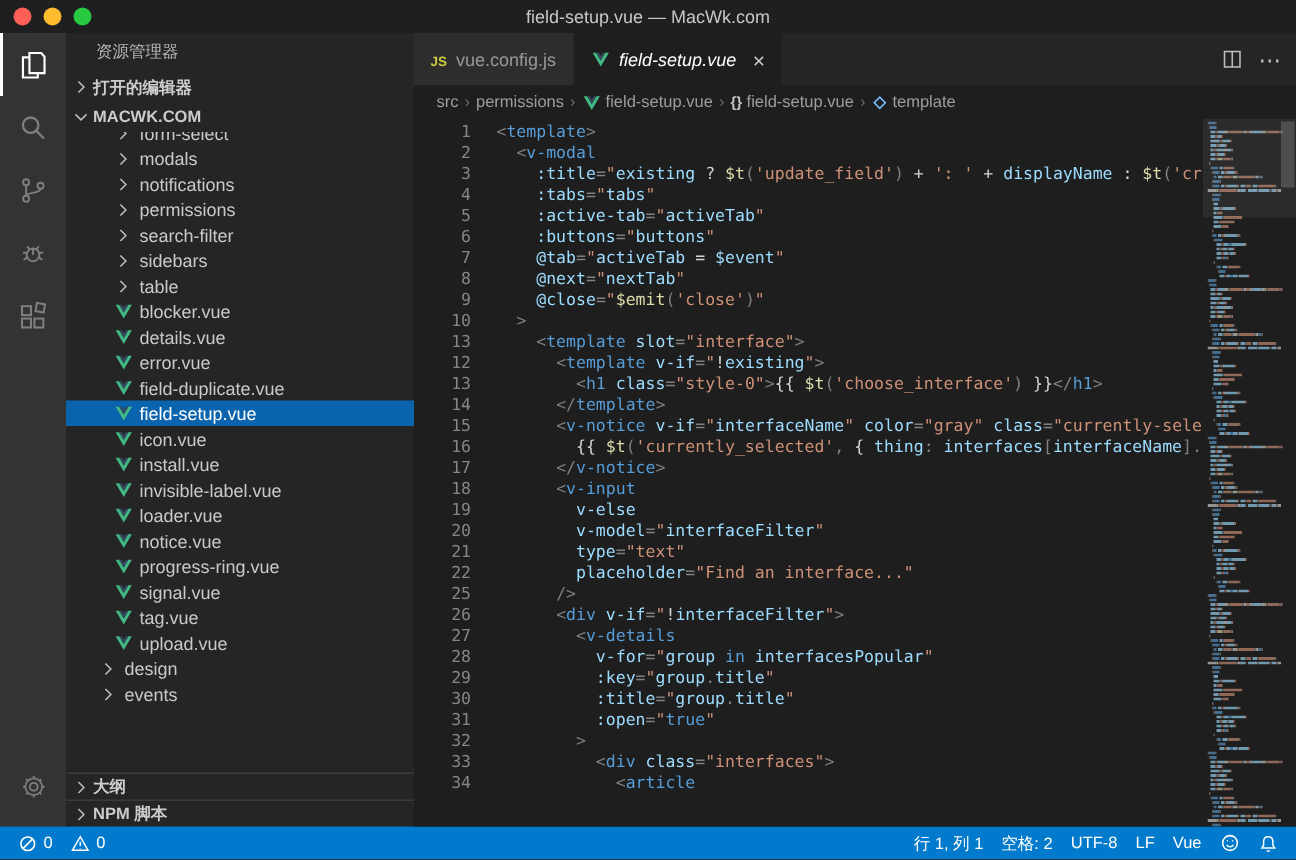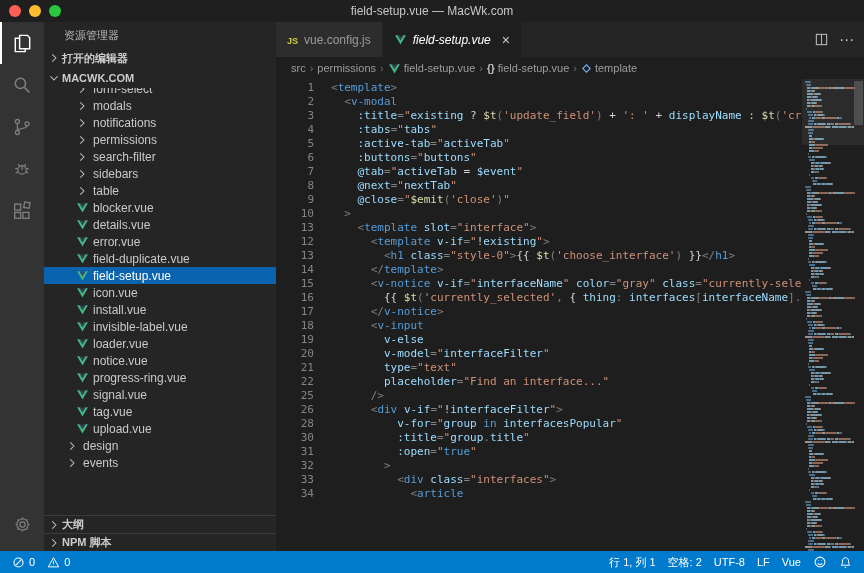--- a/index.html
+++ b/index.html
@@ -455,21 +455,23 @@
             <div class="code-line"><span class="ln">15</span><span class="lc"><span class="tk-x">      </span><span class="tk-p">&lt;</span><span class="tk-t">v-notice</span><span class="tk-x"> </span><span class="tk-a">v-if</span><span class="tk-p">=</span><span class="tk-s">"</span><span class="tk-a">interfaceName</span><span class="tk-s">"</span><span class="tk-x"> </span><span class="tk-a">color</span><span class="tk-p">=</span><span class="tk-s">"gray"</span><span class="tk-x"> </span><span class="tk-a">class</span><span class="tk-p">=</span><span class="tk-s">"currently-selected"</span></span></div>
             <div class="code-line"><span class="ln">16</span><span class="lc"><span class="tk-x">        {{ </span><span class="tk-f">$t</span><span class="tk-p">(</span><span class="tk-s">'currently_selected'</span><span class="tk-p">,</span><span class="tk-x"> { </span><span class="tk-a">thing</span><span class="tk-p">:</span><span class="tk-x"> </span><span class="tk-a">interfaces</span><span class="tk-p">[</span><span class="tk-a">interfaceName</span><span class="tk-p">]</span><span class="tk-p">.</span><span class="tk-a">name</span></span></div>
             <div class="code-line"><span class="ln">17</span><span class="lc"><span class="tk-x">      </span><span class="tk-p">&lt;/</span><span class="tk-t">v-notice</span><span class="tk-p">&gt;</span></span></div>
             <div class="code-line"><span class="ln">18</span><span class="lc"><span class="tk-x">      </span><span class="tk-p">&lt;</span><span class="tk-t">v-input</span></span></div>
             <div class="code-line"><span class="ln">19</span><span class="lc"><span class="tk-x">        </span><span class="tk-a">v-else</span></span></div>
             <div class="code-line"><span class="ln">20</span><span class="lc"><span class="tk-x">        </span><span class="tk-a">v-model</span><span class="tk-p">=</span><span class="tk-s">"</span><span class="tk-a">interfaceFilter</span><span class="tk-s">"</span></span></div>
             <div class="code-line"><span class="ln">21</span><span class="lc"><span class="tk-x">        </span><span class="tk-a">type</span><span class="tk-p">=</span><span class="tk-s">"text"</span></span></div>
             <div class="code-line"><span class="ln">22</span><span class="lc"><span class="tk-x">        </span><span class="tk-a">placeholder</span><span class="tk-p">=</span><span class="tk-s">"Find an interface..."</span></span></div>
             <div class="code-line"><span class="ln">25</span><span class="lc"><span class="tk-x">      </span><span class="tk-p">/&gt;</span></span></div>
             <div class="code-line"><span class="ln">26</span><span class="lc"><span class="tk-x">      </span><span class="tk-p">&lt;</span><span class="tk-t">div</span><span class="tk-x"> </span><span class="tk-a">v-if</span><span class="tk-p">=</span><span class="tk-s">"</span><span class="tk-x">!</span><span class="tk-a">interfaceFilter</span><span class="tk-s">"</span><span class="tk-p">&gt;</span></span></div>
+            <div class="code-line"><span class="ln">27</span><span class="lc"><span class="tk-x">        </span><span class="tk-p">&lt;</span><span class="tk-t">v-details</span></span></div>
             <div class="code-line"><span class="ln">28</span><span class="lc"><span class="tk-x">          </span><span class="tk-a">v-for</span><span class="tk-p">=</span><span class="tk-s">"</span><span class="tk-a">group</span><span class="tk-k"> in </span><span class="tk-a">interfacesPopular</span><span class="tk-s">"</span></span></div>
+            <div class="code-line"><span class="ln">29</span><span class="lc"><span class="tk-x">          </span><span class="tk-a">:key</span><span class="tk-p">=</span><span class="tk-s">"</span><span class="tk-a">group</span><span class="tk-p">.</span><span class="tk-a">title</span><span class="tk-s">"</span></span></div>
             <div class="code-line"><span class="ln">30</span><span class="lc"><span class="tk-x">          </span><span class="tk-a">:title</span><span class="tk-p">=</span><span class="tk-s">"</span><span class="tk-a">group</span><span class="tk-p">.</span><span class="tk-a">title</span><span class="tk-s">"</span></span></div>
             <div class="code-line"><span class="ln">31</span><span class="lc"><span class="tk-x">          </span><span class="tk-a">:open</span><span class="tk-p">=</span><span class="tk-s">"</span><span class="tk-k">true</span><span class="tk-s">"</span></span></div>
             <div class="code-line"><span class="ln">32</span><span class="lc"><span class="tk-x">        </span><span class="tk-p">&gt;</span></span></div>
             <div class="code-line"><span class="ln">33</span><span class="lc"><span class="tk-x">          </span><span class="tk-p">&lt;</span><span class="tk-t">div</span><span class="tk-x"> </span><span class="tk-a">class</span><span class="tk-p">=</span><span class="tk-s">"interfaces"</span><span class="tk-p">&gt;</span></span></div>
             <div class="code-line"><span class="ln">34</span><span class="lc"><span class="tk-x">            </span><span class="tk-p">&lt;</span><span class="tk-t">article</span></span></div>
           </div>
         <div class="minimap">
           <div class="mm-content">
               <div class="mm-row"><span style="width: 1px; background: rgb(128, 128, 128);"></span><span style="width: 4px; background: rgb(86, 156, 214);"></span><span style="width: 1px; background: rgb(128, 128, 128);"></span></div>
               <div class="mm-row"><span style="width: 1px;"></span><span style="width: 1px; background: rgb(128, 128, 128);"></span><span style="width: 4px; background: rgb(86, 156, 214);"></span></div>

